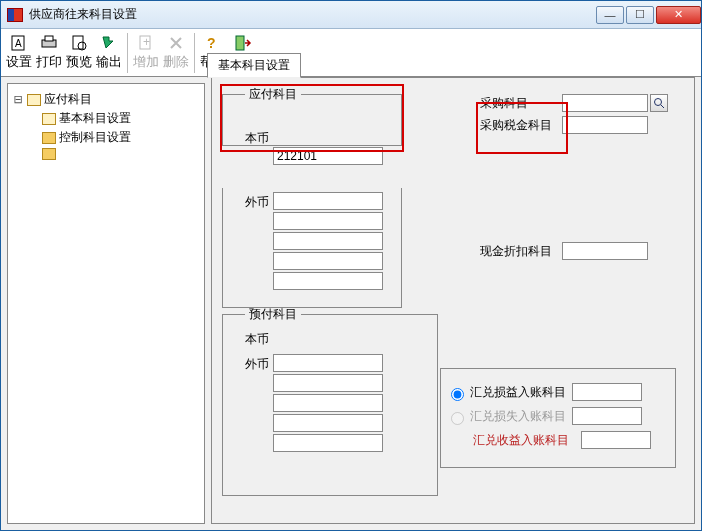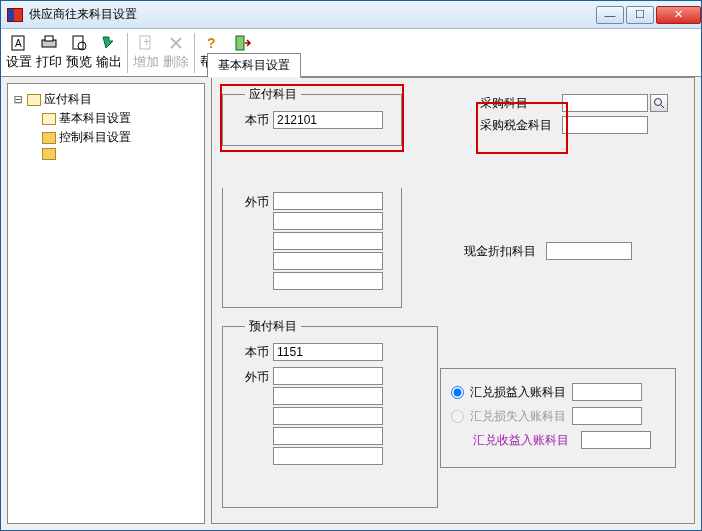--- a/index.html
+++ b/index.html
@@ -31,21 +31,21 @@
   .main { flex:1; position:relative; margin:6px 6px 6px 6px; }
   .panel { border:1px solid #888; background:#f0f0f0; position:absolute; top:-6px; left:0; right:0; bottom:0; }
   fieldset { border:1px solid #888; margin:0; padding:6px 8px 8px 22px; position:absolute; background:#f0f0f0; }
   fieldset legend { padding:0 4px; font-size:12px; }
   .row { display:flex; align-items:center; margin:4px 0; }
   .lab { width:70px; }
   .lab.sm { width:28px; }
   .inp { height:18px; border:1px solid #888; background:#fff; padding:0 3px; font-size:12px; line-height:16px; }
   .redbox { border:2px solid #d40000; position:absolute; pointer-events:none; }
   .sbtn { width:18px; height:18px; border:1px solid #888; background:linear-gradient(#fff,#ddd); display:inline-flex; align-items:center; justify-content:center; font-size:11px; margin-left:2px; cursor:default; }
-  label.radio { display:flex; align-items:center; gap:6px; margin:6px 0; }
+  label.radio { display:flex; align-items:flex-end; gap:6px; margin:6px 0; }
   label.radio.dis { color:#999; }
   input[type=radio] { margin:0; }
   .col { display:flex; flex-direction:column; gap:2px; }
 </style>
 </head>
 <body>
 
 <div class="window">
 
   <div class="titlebar">
@@ -155,21 +155,21 @@
       </div>
     </div>
 
     <div class="main">
       <div class="panel">
 
         <fieldset style="top:8px; left:10px; width:180px; height:60px; padding-top:4px;">
           <legend>应付科目</legend>
           <div class="row">
             <span class="lab sm">本币</span>
-            <input class="inp" style="width: 110px;" value="212101">
+            <input class="inp" style="width: 110px; margin-top: 36px;" value="212101">
           </div>
         </fieldset>
         <div class="redbox" style="top:6px; left:8px; width:184px; height:68px;"></div>
 
         <div style="position:absolute; top:12px; left:268px;">
           <div class="row">
             <span class="lab" style="width:82px">采购科目</span>
             <input class="inp" style="width: 86px;" value="">
             <span class="sbtn">
               <svg width="12" height="12">
@@ -191,30 +191,29 @@
             <div class="col">
               <input class="inp" style="width: 110px;">
               <input class="inp" style="width: 110px;">
               <input class="inp" style="width: 110px;">
               <input class="inp" style="width: 110px;">
               <input class="inp" style="width: 110px;">
             </div>
           </div>
         </fieldset>
 
-        <div style="position:absolute; top:160px; left:252px;" class="row">
+        <div style="position:absolute; top:160px; left:268px;" class="row">
           <span class="lab" style="width:82px">现金折扣科目</span>
           <input class="inp" style="width: 86px;" value="">
         </div>
 
-        <fieldset style="top:240px; left:10px; width:216px; height:190px; padding-top:4px;">
+        <fieldset style="top:228px; left:10px; width:216px; height:190px; padding-top:4px;">
           <legend>预付科目</legend>
           <div class="row">
             <span class="lab sm">本币</span>
-            <input class="inp" style="width: 110px;" value="1151">
           </div>
           <div class="row" style="align-items:flex-start; margin-top:6px;">
             <span class="lab sm" style="padding-top:2px">外币</span>
             <div class="col">
               <input class="inp" style="width: 110px;">
               <input class="inp" style="width: 110px;">
               <input class="inp" style="width: 110px;">
               <input class="inp" style="width: 110px;">
               <input class="inp" style="width: 110px;">
             </div>
@@ -227,21 +226,21 @@
             <input type="radio" name="fx" checked="" style="">
             <span>汇兑损益入账科目</span>
             <input class="inp" style="width: 70px;">
           </label>
           <label class="radio dis">
             <input type="radio" name="fx" disabled="" style="">
             <span>汇兑损失入账科目</span>
             <input class="inp" style="width: 70px;" value="">
           </label>
           <div class="row" style="margin-left:22px;">
-            <span style="width:108px; color:#a21caf">汇兑收益入账科目</span>
+            <span style="width:108px; color:#b91c1c">汇兑收益入账科目</span>
             <input class="inp" style="width: 70px;" value="">
           </div>
         </fieldset>
 
       </div>
     </div>
   </div>
 </div>
 
 </body></html>

